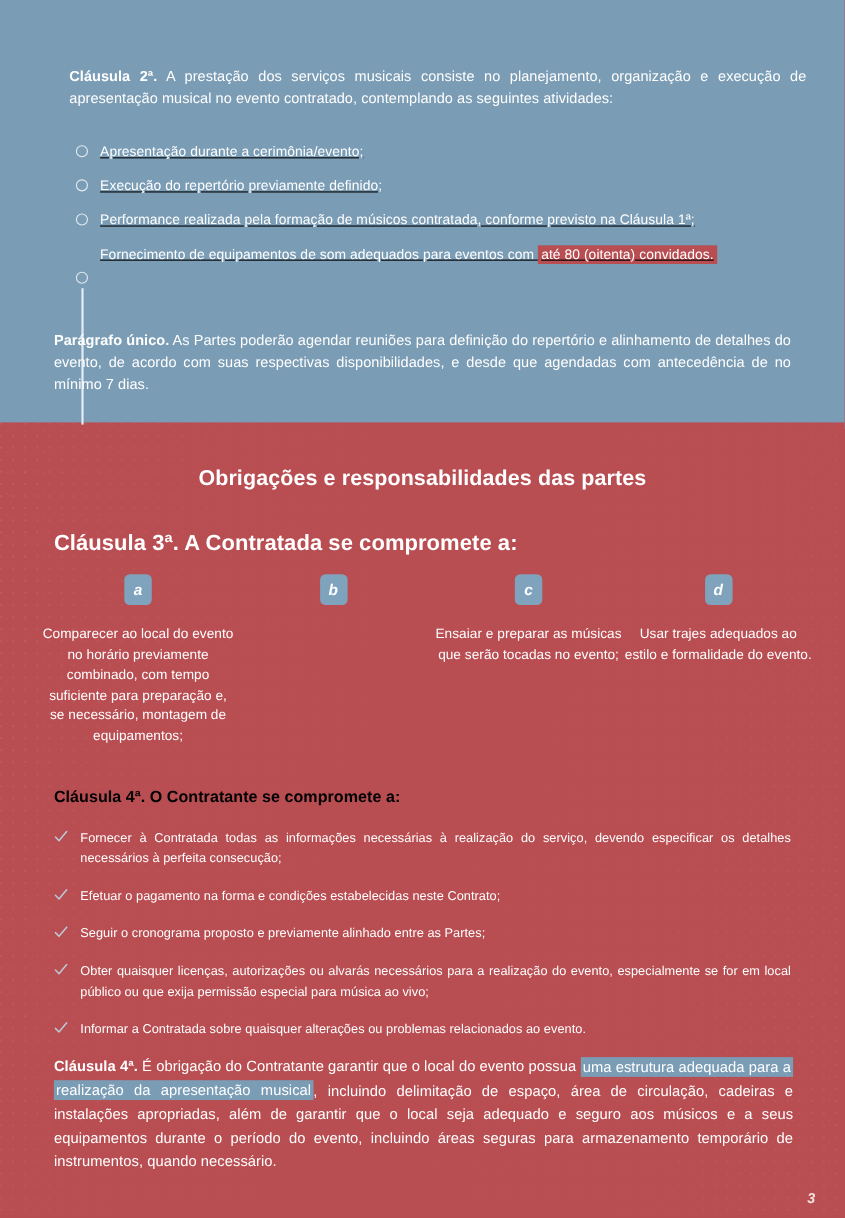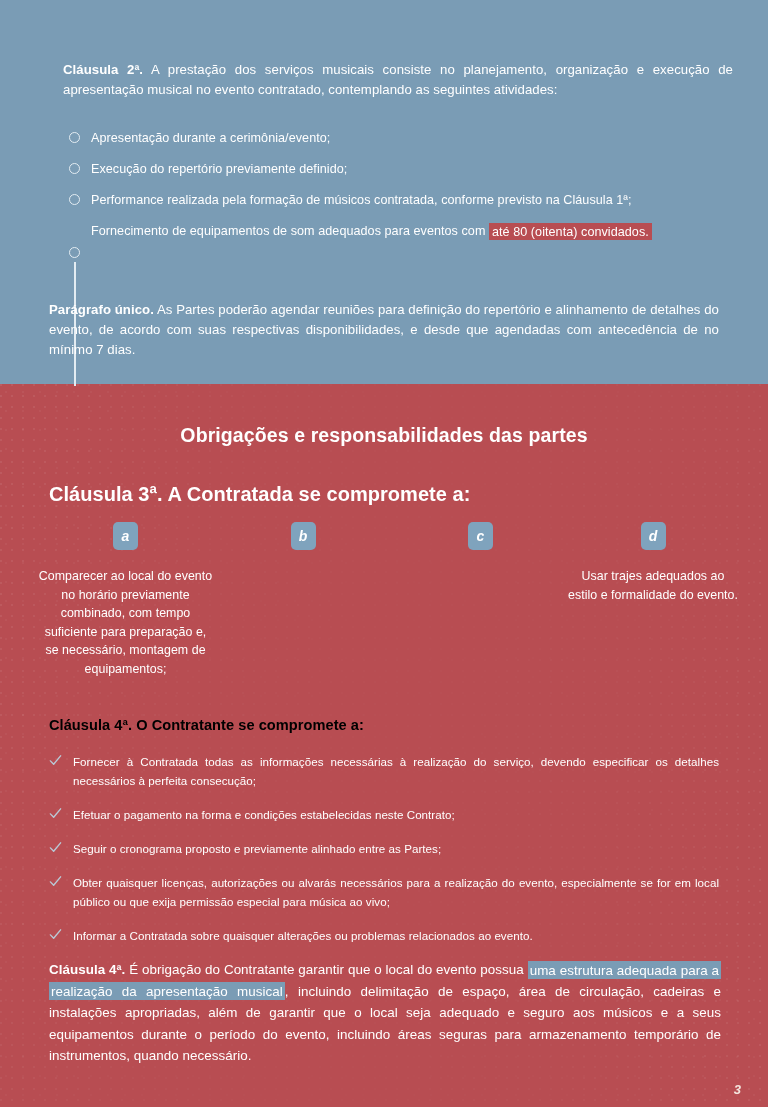--- a/index.html
+++ b/index.html
@@ -85,20 +85,21 @@
   #timeline {
     position: absolute;
     left: 49px;
     top: 126px;
     width: 670px;
   }
   .tl-row {
     position: relative;
     padding-left: 42px;
     min-height: 31px;
+    text-decoration: underline;
   }
   .tl-row .tl-text {
     color: #ffffff;
     font-size: 12.6px;
     line-height: 19px;
     letter-spacing: 0.05px;
     display: block;
     padding-top: 3px;
   }
   .tl-dot {
@@ -329,20 +330,21 @@
       <div id="columns">
         <div class="col col-a">
           <div class="badge">a</div>
           <div class="col-text">Comparecer ao local do evento no horário previamente combinado, com tempo suficiente para preparação e, se necessário, montagem de equipamentos;</div>
         </div>
         <div class="col col-b">
           <div class="badge">b</div>
         </div>
         <div class="col col-c">
           <div class="badge">c</div>
+          <div class="col-text">Ensaiar e preparar as músicas que serão tocadas no evento;</div>
         </div>
         <div class="col col-d">
           <div class="badge">d</div>
           <div class="col-text">Usar trajes adequados ao estilo e formalidade do evento.</div>
         </div>
       </div>
 
       <div id="clause4a-heading"><span class="lead">Cláusula 4ª.</span><span class="tail"> O Contratante se compromete a:</span></div>
 
       <div id="checklist">

